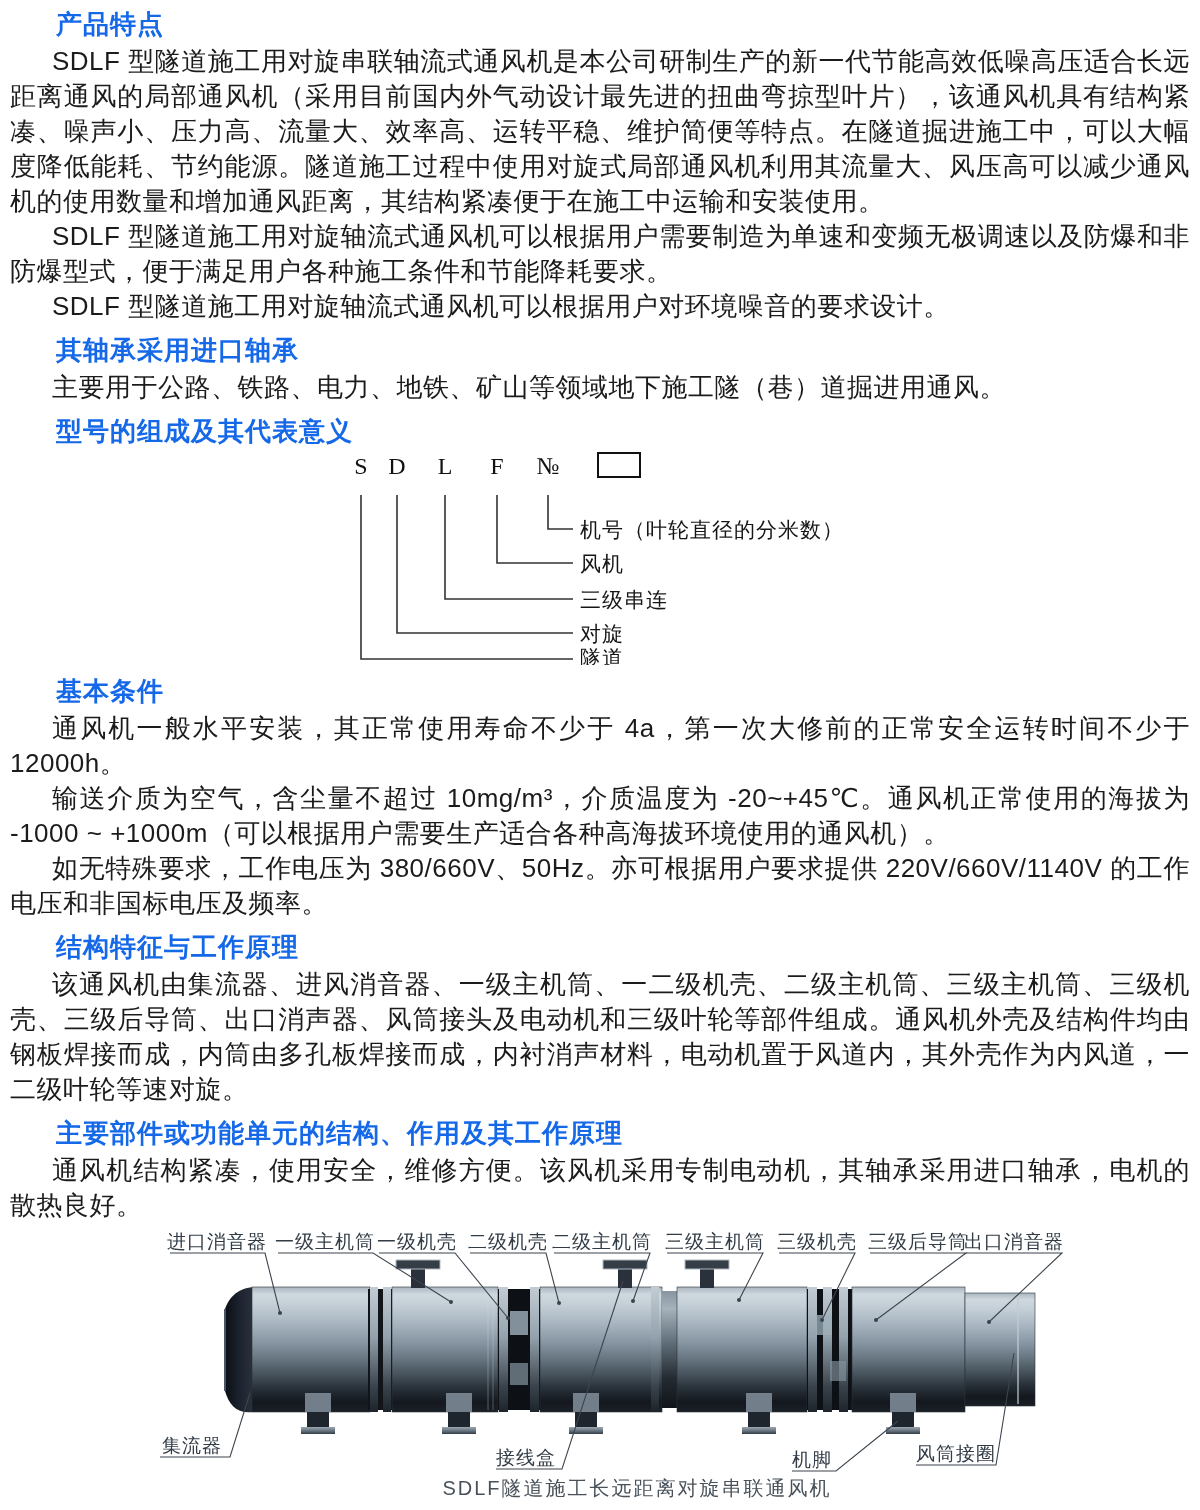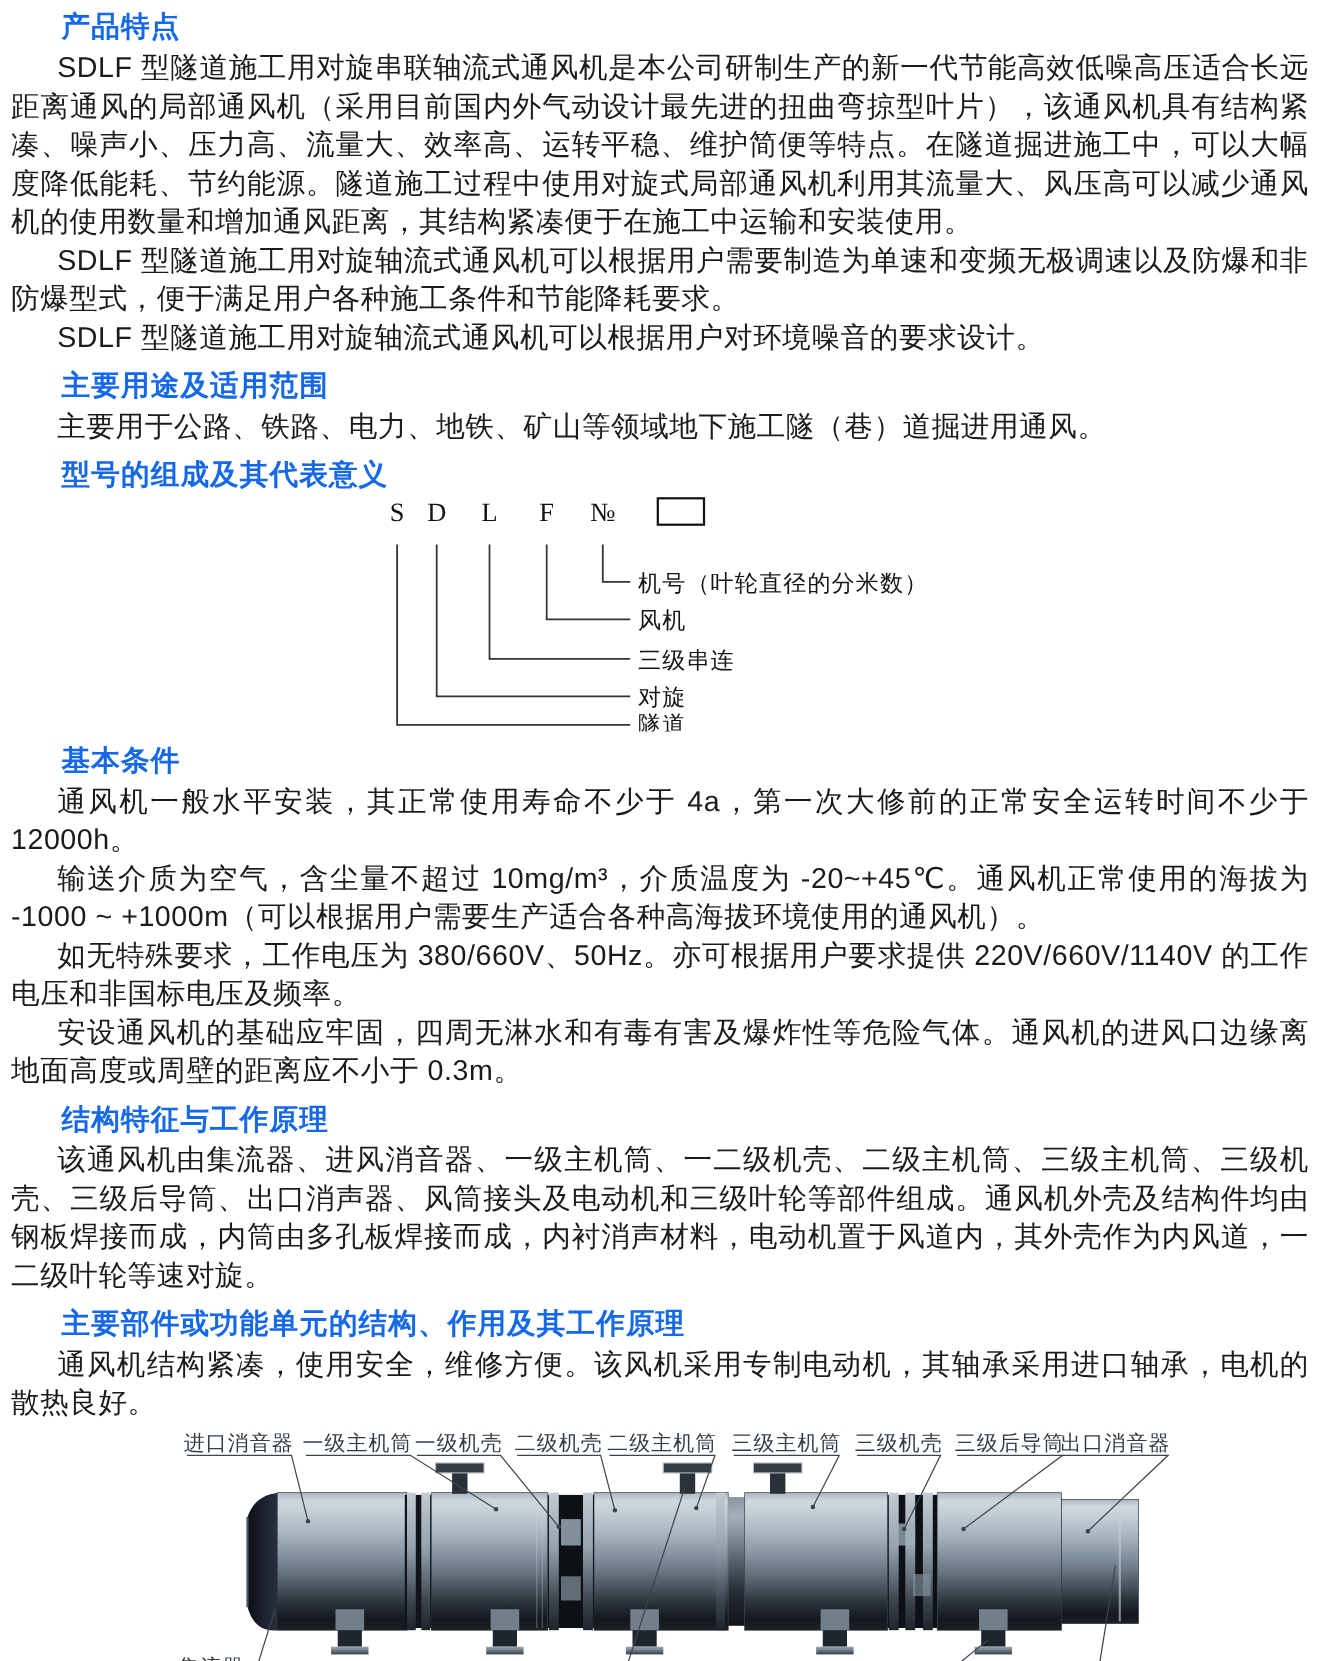--- a/index.html
+++ b/index.html
@@ -29,21 +29,21 @@
 </head>
 <body>
 
 <div class="page">
 
   <div class="sec-h first">产品特点</div>
   <p class="body">SDLF 型隧道施工用对旋串联轴流式通风机是本公司研制生产的新一代节能高效低噪高压适合长远距离通风的局部通风机（采用目前国内外气动设计最先进的扭曲弯掠型叶片），该通风机具有结构紧凑、噪声小、压力高、流量大、效率高、运转平稳、维护简便等特点。在隧道掘进施工中，可以大幅度降低能耗、节约能源。隧道施工过程中使用对旋式局部通风机利用其流量大、风压高可以减少通风机的使用数量和增加通风距离，其结构紧凑便于在施工中运输和安装使用。</p>
   <p class="body">SDLF 型隧道施工用对旋轴流式通风机可以根据用户需要制造为单速和变频无极调速以及防爆和非防爆型式，便于满足用户各种施工条件和节能降耗要求。</p>
   <p class="body">SDLF 型隧道施工用对旋轴流式通风机可以根据用户对环境噪音的要求设计。</p>
 
-  <div class="sec-h">主要用途及适用范围</div>
+  <div class="sec-h">其轴承采用进口轴承</div>
   <p class="body">主要用于公路、铁路、电力、地铁、矿山等领域地下施工隧（巷）道掘进用通风。</p>
 
   <div class="sec-h">型号的组成及其代表意义</div>
 
   <div class="tree-wrap">
     <svg width="1200" height="214" viewBox="0 0 1200 214">
       <g stroke="#333" stroke-width="1.6" fill="none">
         <polyline points="351,44 351,208 563,208"></polyline>
         <polyline points="387,44 387,182 563,182"></polyline>
         <polyline points="435,44 435,148 563,148"></polyline>
@@ -61,21 +61,20 @@
       <text class="tree-label" x="570" y="156">三级串连</text>
       <text class="tree-label" x="570" y="190">对旋</text>
       <text class="tree-label" x="570" y="214">隧道</text>
     </svg>
   </div>
 
   <div class="sec-h">基本条件</div>
   <p class="body">通风机一般水平安装，其正常使用寿命不少于 4a，第一次大修前的正常安全运转时间不少于 12000h。</p>
   <p class="body">输送介质为空气，含尘量不超过 10mg/m³，介质温度为 -20~+45℃。通风机正常使用的海拔为 -1000 ~ +1000m（可以根据用户需要生产适合各种高海拔环境使用的通风机）。</p>
   <p class="body">如无特殊要求，工作电压为 380/660V、50Hz。亦可根据用户要求提供 220V/660V/1140V 的工作电压和非国标电压及频率。</p>
-  <p class="body">安设通风机的基础应牢固，四周无淋水和有毒有害及爆炸性等危险气体。通风机的进风口边缘离地面高度或周壁的距离应不小于 0.3m。</p>
 
   <div class="sec-h">结构特征与工作原理</div>
   <p class="body">该通风机由集流器、进风消音器、一级主机筒、一二级机壳、二级主机筒、三级主机筒、三级机壳、三级后导筒、出口消声器、风筒接头及电动机和三级叶轮等部件组成。通风机外壳及结构件均由钢板焊接而成，内筒由多孔板焊接而成，内衬消声材料，电动机置于风道内，其外壳作为内风道，一二级叶轮等速对旋。</p>
 
   <div class="sec-h">主要部件或功能单元的结构、作用及其工作原理</div>
   <p class="body">通风机结构紧凑，使用安全，维修方便。该风机采用专制电动机，其轴承采用进口轴承，电机的散热良好。</p>
 
   <div class="fan-wrap">
     <svg width="1200" height="287" viewBox="0 0 1200 287">
       <defs>

